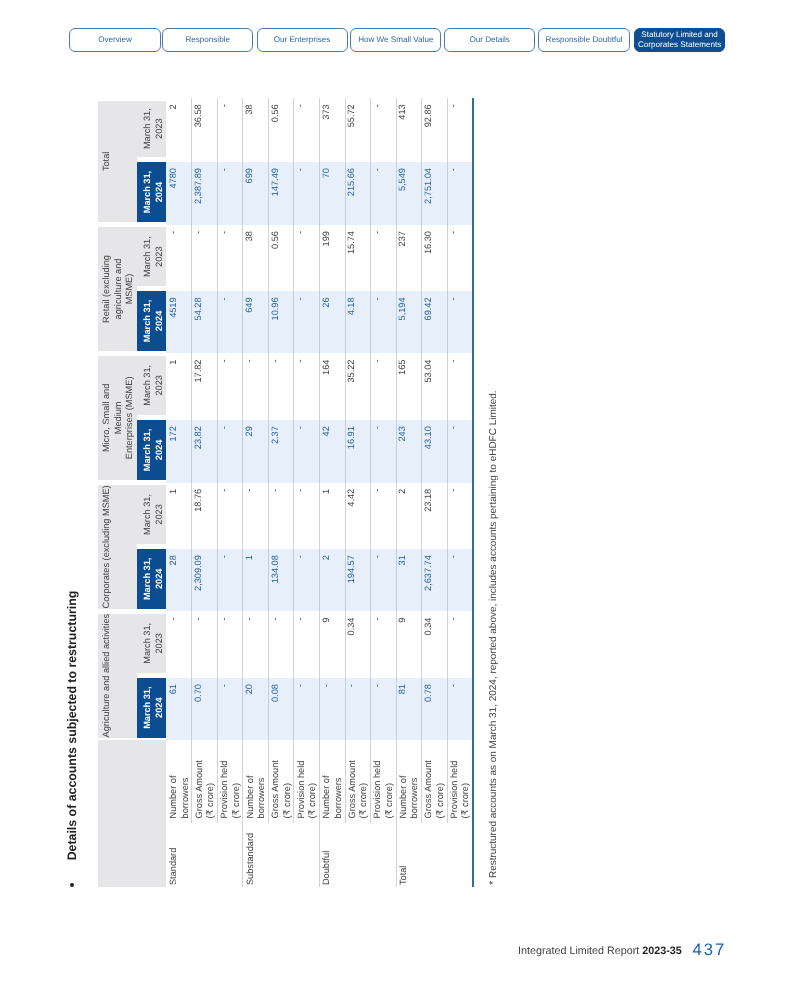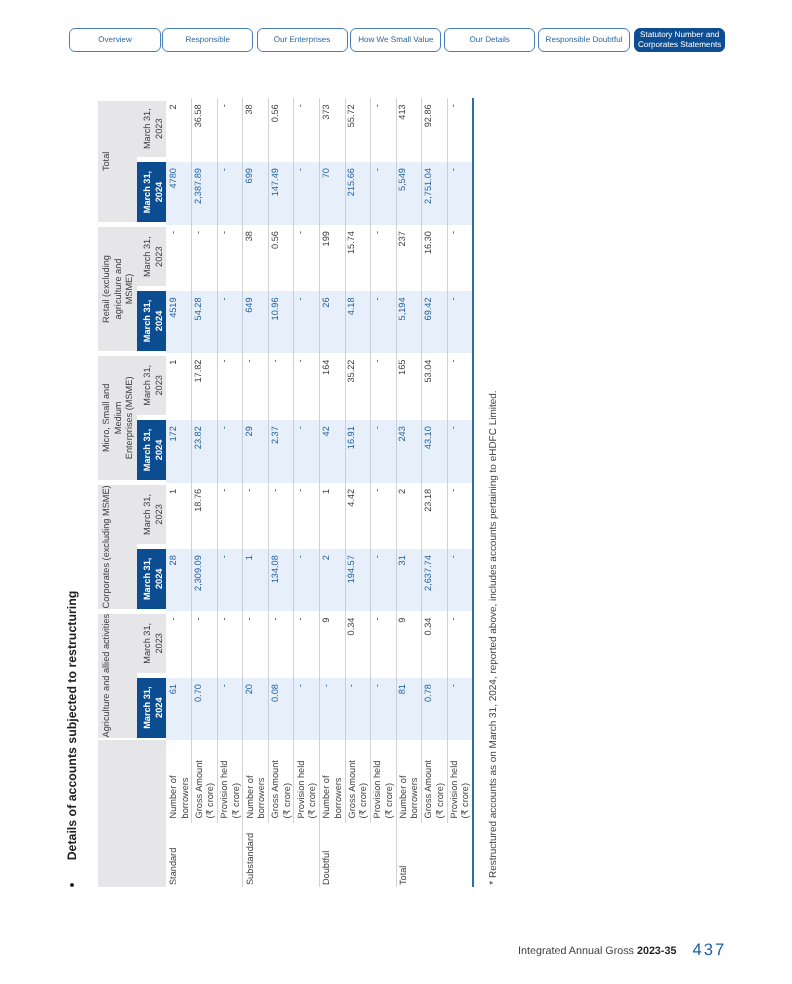--- a/index.html
+++ b/index.html
@@ -80,21 +80,21 @@
       <span>How We Small Value</span>
     </div>
   <div class="pill" style="left:444.2px;width:91.0px">
       <span>Our Details</span>
     </div>
   <div class="pill" style="left:538.3px;width:91.6px">
       <span>Responsible Doubtful</span>
     </div>
   <div class="pill active" style="left:633.9px;width:91.4px">
       <div>
-        <span>Statutory Number and</span>
+        <span>Statutory Limited and</span>
         <span>Corporates Statements</span>
       </div>
     </div>
 </div>
 
 <div id="sheet">
 <div class="heading" style="left:123.7px;top:65.0px">Details of accounts subjected to restructuring</div>
 <div class="bullet" style="left:97.3px;top:70.2px;width:4.0px;height:4.0px"></div>
 <div id="tbl" style="left:96.6px;top:97.9px;width:789.40px;height:376.20px">
   <div class="lblbg" style="left:0;top:0;width:147.40px;height:68.40px"></div>
@@ -638,14 +638,14 @@
   <div class="sep" style="left:467.50px;top:348.68px;width:66.65px;height:0.8px"></div>
   <div class="sepblue" style="left:534.15px;top:348.68px;width:62.15px;height:0.8px"></div>
   <div class="sep" style="left:596.30px;top:348.68px;width:66.35px;height:0.8px"></div>
   <div class="sepblue" style="left:662.65px;top:348.68px;width:62.95px;height:0.8px"></div>
   <div class="sep" style="left:725.60px;top:348.68px;width:63.80px;height:0.8px"></div>
   <div class="sepb" style="left:0;top:374.60px;width:789.40px;height:1.6px"></div>
 </div>
 <div class="footnote" style="left:99.3px;top:487.6px">* Restructured accounts as on March 31, 2024, reported above, includes accounts pertaining to eHDFC Limited.</div>
 </div>
 
-<div class="footer" style="left:518.0px;top:945.0px"><span>Integrated Annual Gross</span> <b>2023-35</b></div>
+<div class="footer" style="left:518.0px;top:945.0px"><span>Integrated Limited Report</span> <b>2023-35</b></div>
 <div class="pageno" style="left:692.4px;top:940.0px">437</div>
 
 </body></html>

